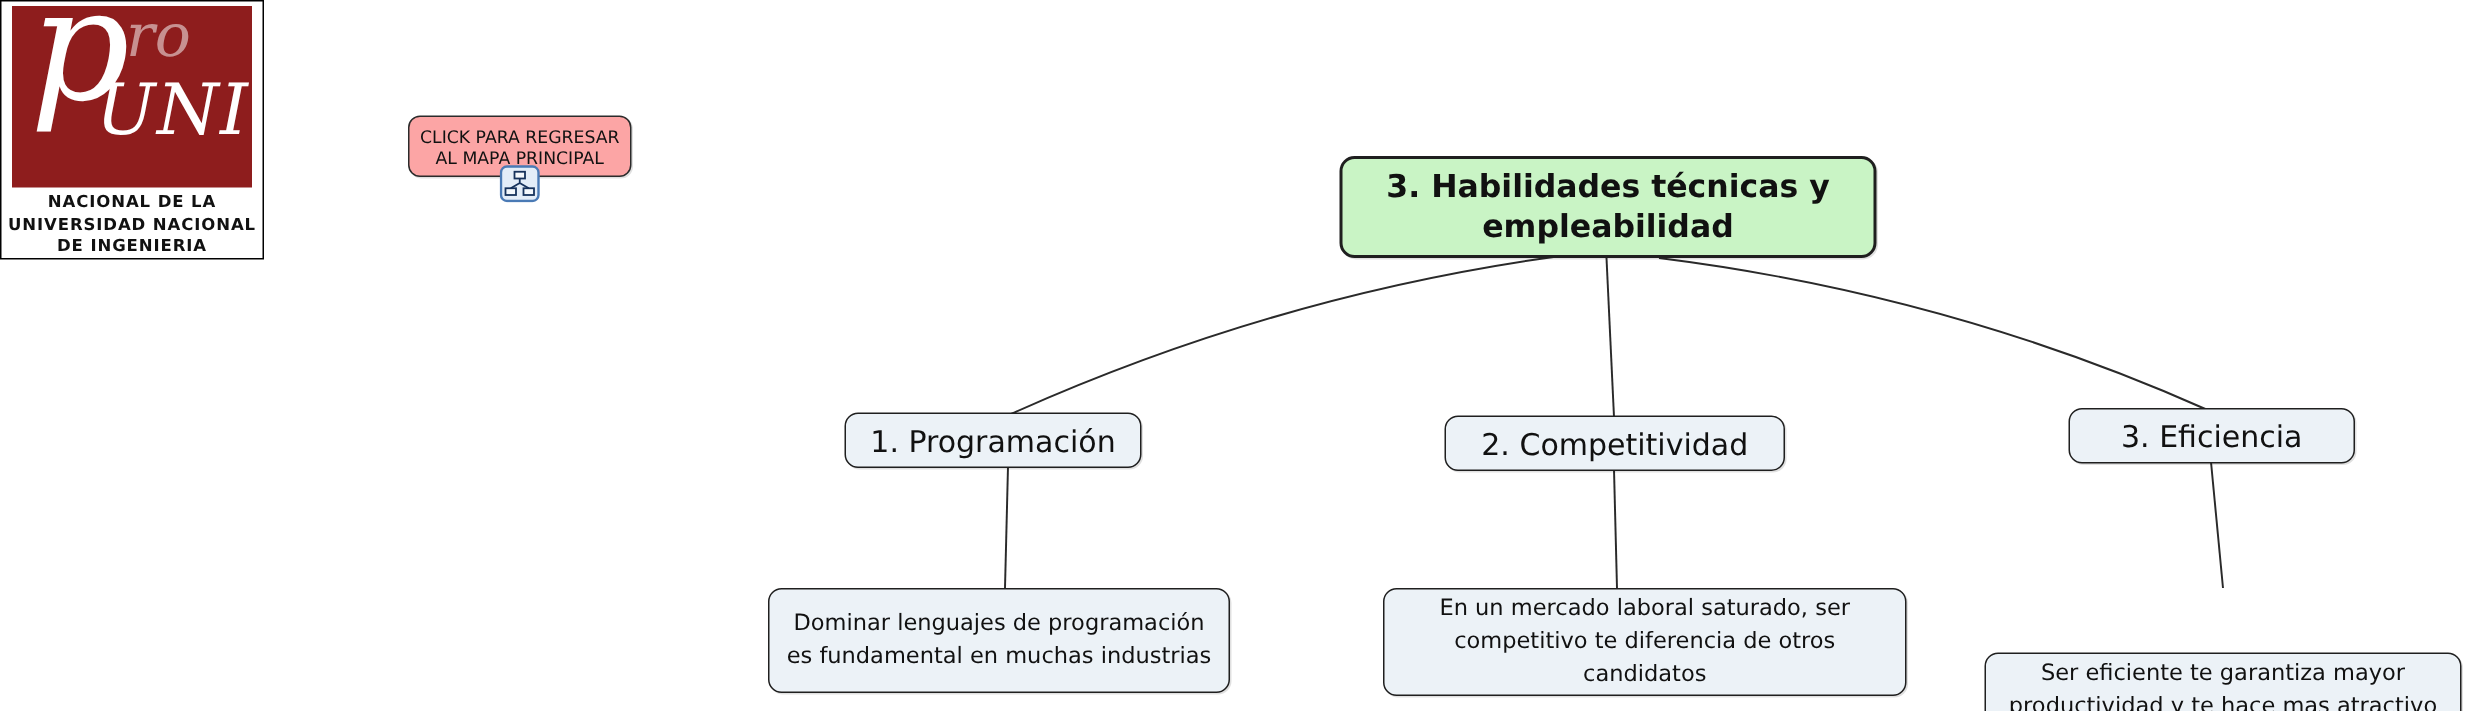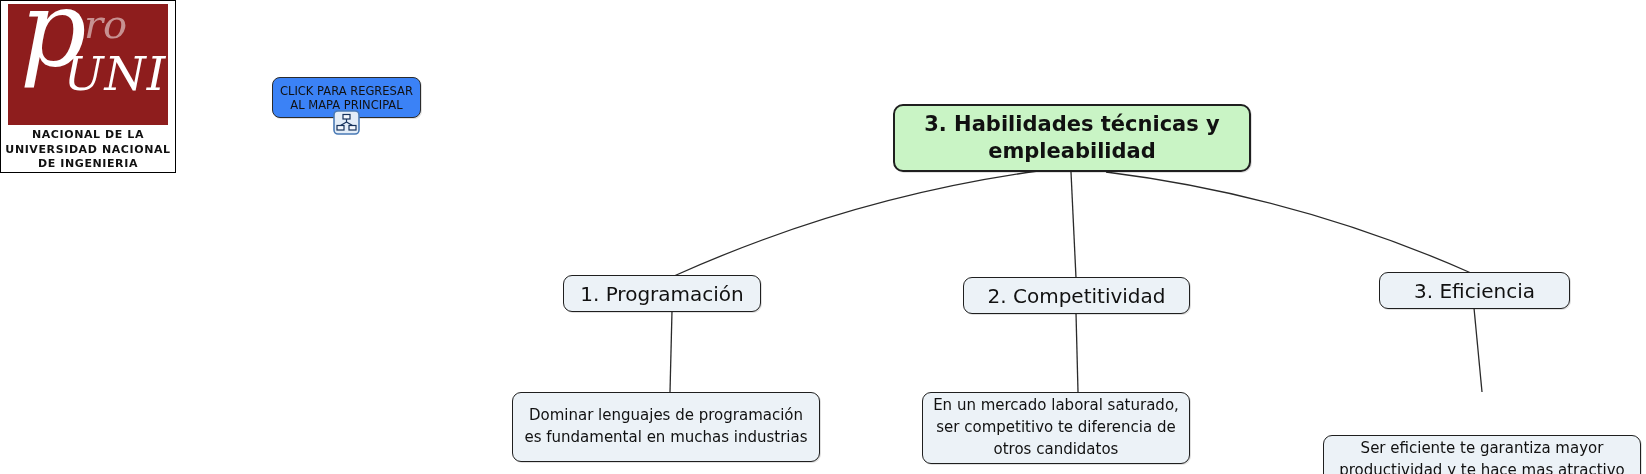--- a/index.html
+++ b/index.html
@@ -10,40 +10,40 @@
   
   .logo{position:absolute;left:0;top:0;width:176px;height:173px;background:#fff;border:1px solid #000;box-sizing:border-box;}
   .logo-red{position:absolute;left:7px;top:3px;width:160px;height:121px;background:#8e1d1d;overflow:hidden;}
   .logo-p{position:absolute;left:12px;top:-26px;font-family:"DejaVu Serif",serif;font-style:italic;font-size:104px;font-weight:400;color:#ffffff;line-height:1;}
   .logo-ro{position:absolute;left:76px;top:0px;font-family:"DejaVu Serif",serif;font-style:italic;font-size:40px;color:#c79191;line-height:1;}
   .logo-uni{position:absolute;left:56px;top:46px;font-family:"DejaVu Serif",serif;font-style:italic;font-size:47px;color:#ffffff;line-height:1;letter-spacing:1px;}
   .logo-org{position:absolute;left:0;right:0;top:127px;text-align:center;font-size:11px;font-weight:700;letter-spacing:0.6px;line-height:14.5px;white-space:nowrap;}
   
   .back-btn{
     position:absolute;left:272px;top:77px;width:149px;height:41px;box-sizing:border-box;
-    background:#3b82f6;border:1.4px solid #2b2b2b;border-radius:8px;
+    background:#fca5a5;border:1.4px solid #2b2b2b;border-radius:8px;
     display:flex;flex-direction:column;align-items:center;justify-content:center;
     font-size:11.5px;line-height:14px;text-align:center;cursor:pointer;
     box-shadow:1px 1px 0 rgba(0,0,0,0.12);
   }
   .map-icon{position:absolute;left:333px;top:110px;width:27px;height:25px;cursor:pointer;}
   
   .node{
     position:absolute;box-sizing:border-box;background:#ecf2f7;border:1.6px solid #1f1f1f;border-radius:9px;
     display:flex;align-items:center;justify-content:center;text-align:center;
     box-shadow:1px 1px 0 rgba(0,0,0,0.12);cursor:pointer;
   }
   .node-root{left:893px;top:104px;width:358px;height:68px;background:#c9f4c5;font-size:21px;font-weight:700;line-height:1.3;padding:0 12px;border-width:2px;border-radius:10px;}
   .node-branch{height:37px;font-size:20px;padding:0 10px;}
   #branch-0{left:563px;top:275px;width:198px;}
   #branch-1{left:963px;top:277px;width:227px;}
   #branch-2{left:1379px;top:272px;width:191px;text-align:right;}
   .node-leaf{font-size:15px;line-height:1.45;padding:4px 10px;}
   #leaf-0{left:512px;top:392px;width:308px;height:70px;}
-  #leaf-1{left:922px;top:392px;width:268px;height:72px;}
+  #leaf-1{left:922px;top:392px;width:349px;height:72px;}
   #leaf-2{left:1323px;top:392px;width:318px;height:72px;margin-top:43px;}
   
   .wires{position:absolute;left:0;top:0;width:1646px;height:474px;pointer-events:none;}
   .wires path{stroke:#2a2a2a;stroke-width:1.3;fill:none;}
 </style>
 </head>
 <body>
 
 <div class="stage">
 

